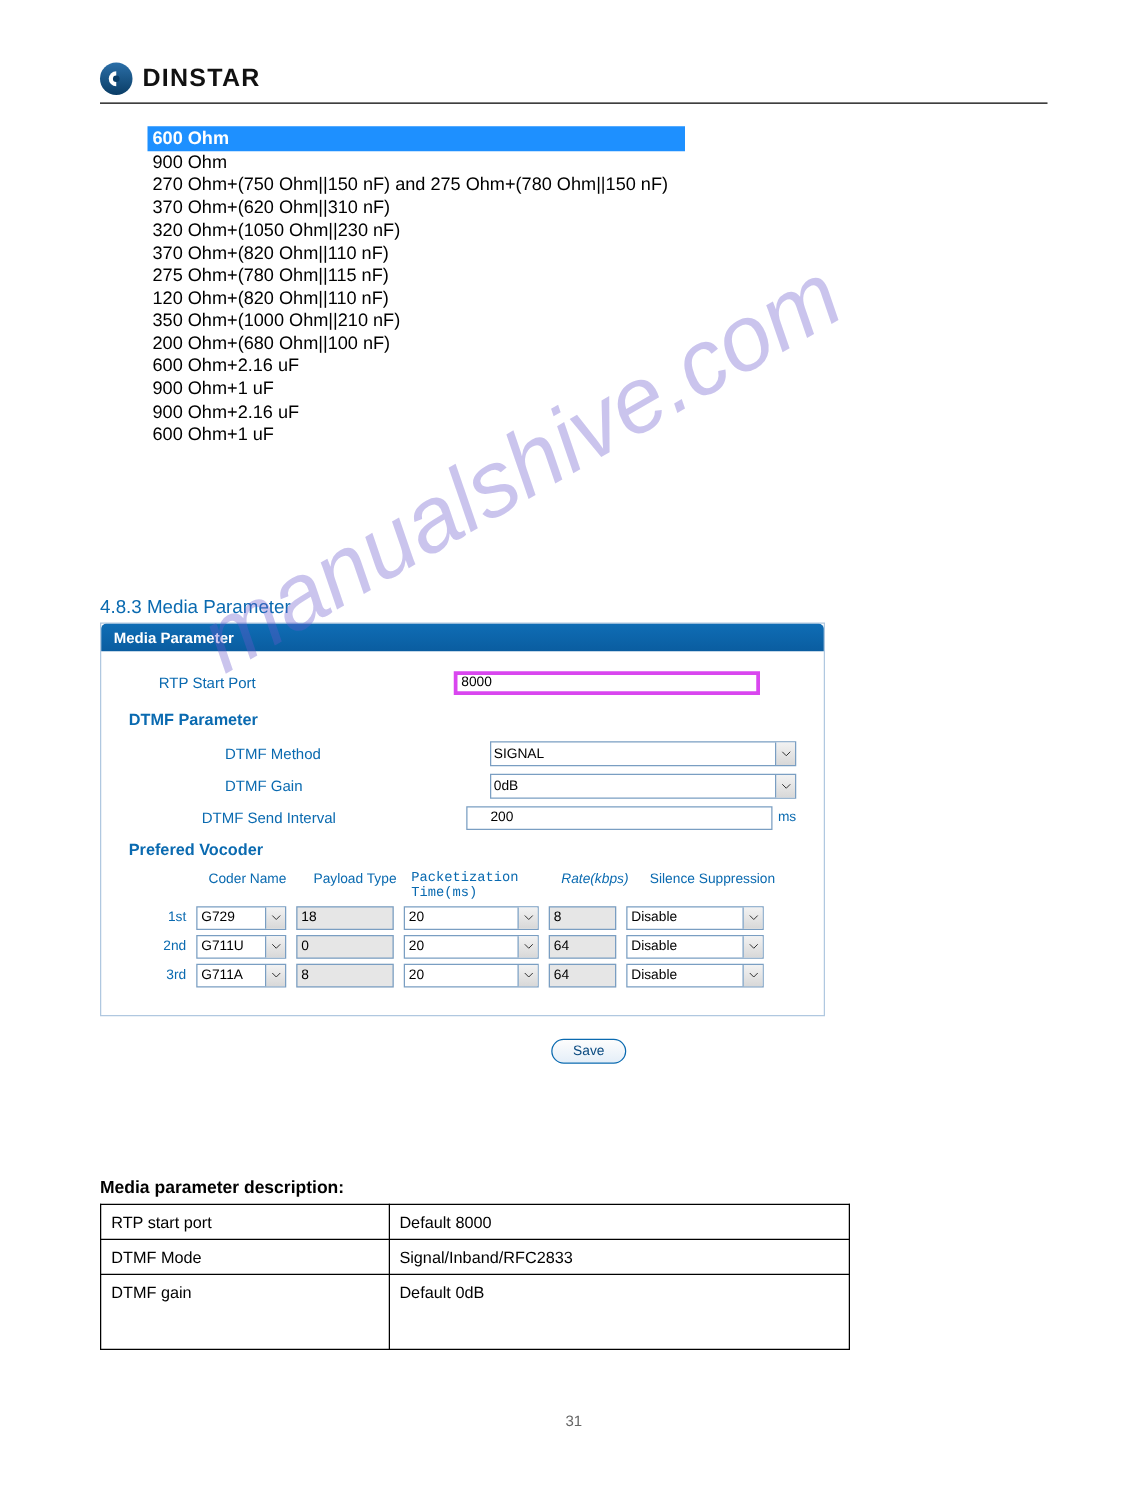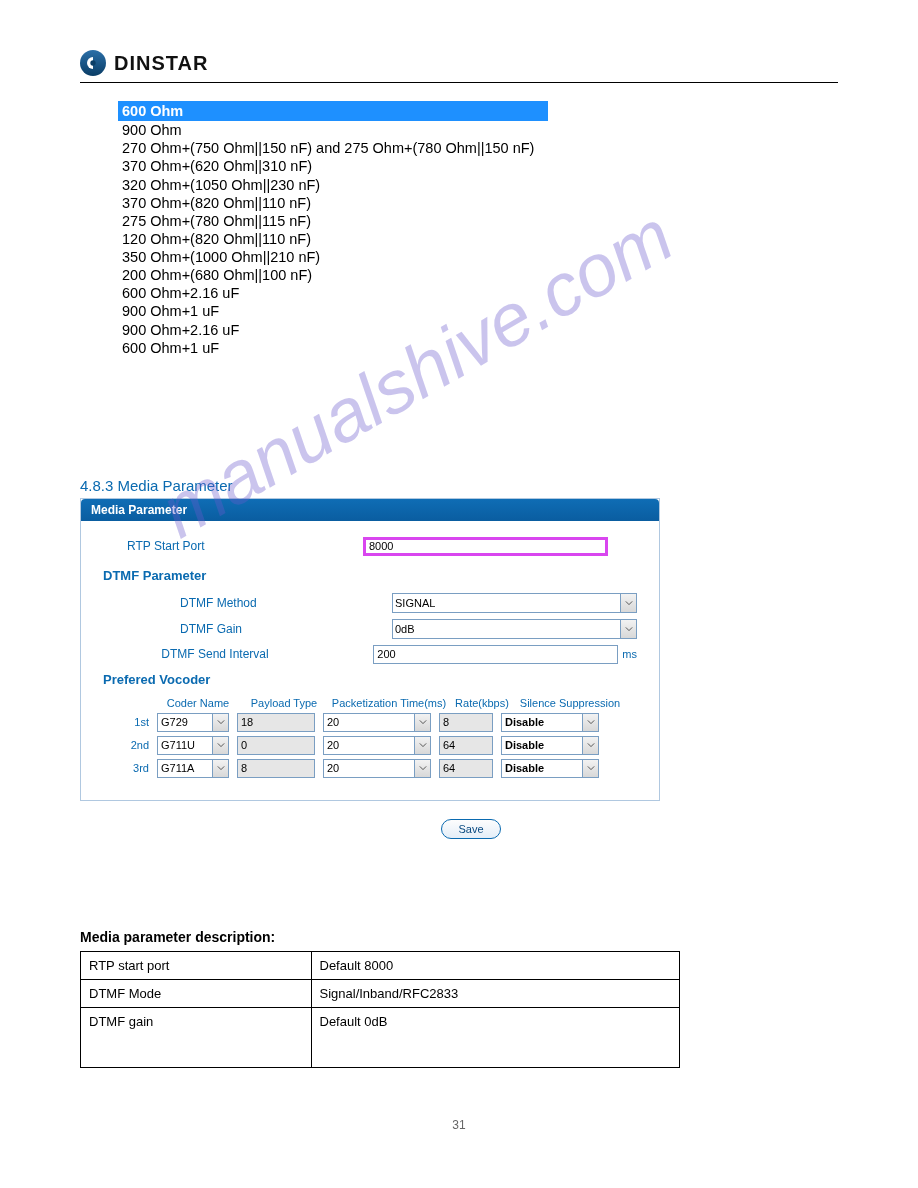--- a/index.html
+++ b/index.html
@@ -109,38 +109,38 @@
   .sel-wrap select, .sel-wrap .fake-sel {
     width: 245px; height:20px; border:1px solid #7a9ec2; font-size:11px; padding:1px 2px;
     background:#fff; appearance:none;
   }
   .sel-arrow {
     position:absolute; right:1px; top:1px; width:16px; height:18px;
     border-left:1px solid #7a9ec2; background:linear-gradient(180deg,#f2f2f2,#d8d8d8);
     display:flex;align-items:center;justify-content:center; pointer-events:none;
   }
   .sel-arrow svg{width:8px;height:8px;}
-  .row2 input.txt2 { width:245px; height:19px; border:1px solid #7a9ec2; font-size:11px; padding:1px 3px; }
+  .row2 input.txt2 { width:245px; height:19px; border:1px solid #7a9ec2; font-size:11px; padding:1px 18px; }
   .ms { margin-left:4px; color:#0a6ab0; font-size:11px; }
 
   .voc-table { margin-top:6px; }
   .voc-head { display:flex; font-size:11px; color:#0a6ab0; margin-bottom:4px; }
   .voc-head .c0{width:54px;}
   .voc-head .c1{width:82px;text-align:center;}
   .voc-head .c2{width:90px;text-align:center;}
-  .voc-head .c3{width:120px;text-align:center;}
-  .voc-head .c4{width:66px;text-align:center;}
+  .voc-head .c3{width:120px;text-align:left;font-family:Liberation Mono, monospace;}
+  .voc-head .c4{width:66px;text-align:left;font-style:italic;}
   .voc-head .c5{width:110px;text-align:center;}
   .voc-row { display:flex; align-items:center; margin-bottom:4px; font-size:11px; }
   .voc-row .c0{width:54px; text-align:right; padding-right:8px; color:#0a6ab0;}
   .mini-sel { position:relative; display:inline-block; margin-right:8px; }
   .mini-sel .box { height:19px; border:1px solid #7a9ec2; background:#fff; font-size:11px; padding:1px 3px; }
   .mini-sel.gray .box { background:#e6e6e6; }
   .mini-sel .sel-arrow{height:17px;}
-  .w1{width:72px;} .w2{width:78px;} .w3{width:108px;} .w4{width:54px;} .w5{width:98px;font-weight:bold;}
+  .w1{width:72px;} .w2{width:78px;} .w3{width:108px;} .w4{width:54px;} .w5{width:110px;}
 
   .save-row{ text-align:center; margin-top:18px; }
   .save-btn{
     border:1px solid #0a6ab0; background:linear-gradient(180deg,#fdfdfd,#e4eef8);
     color:#0a4a80; font-size:11px; padding:3px 16px; cursor:pointer; border-radius:10px;margin-left:24px;
   }
 
   .desc-heading { margin-top:90px; font-size:14px; font-weight:600; }
   .desc-table { width:600px; border-collapse:collapse; margin-top:6px; font-size:13px; }
   .desc-table th, .desc-table td { border:1px solid #000; padding:6px 8px; text-align:left; vertical-align:top; }

